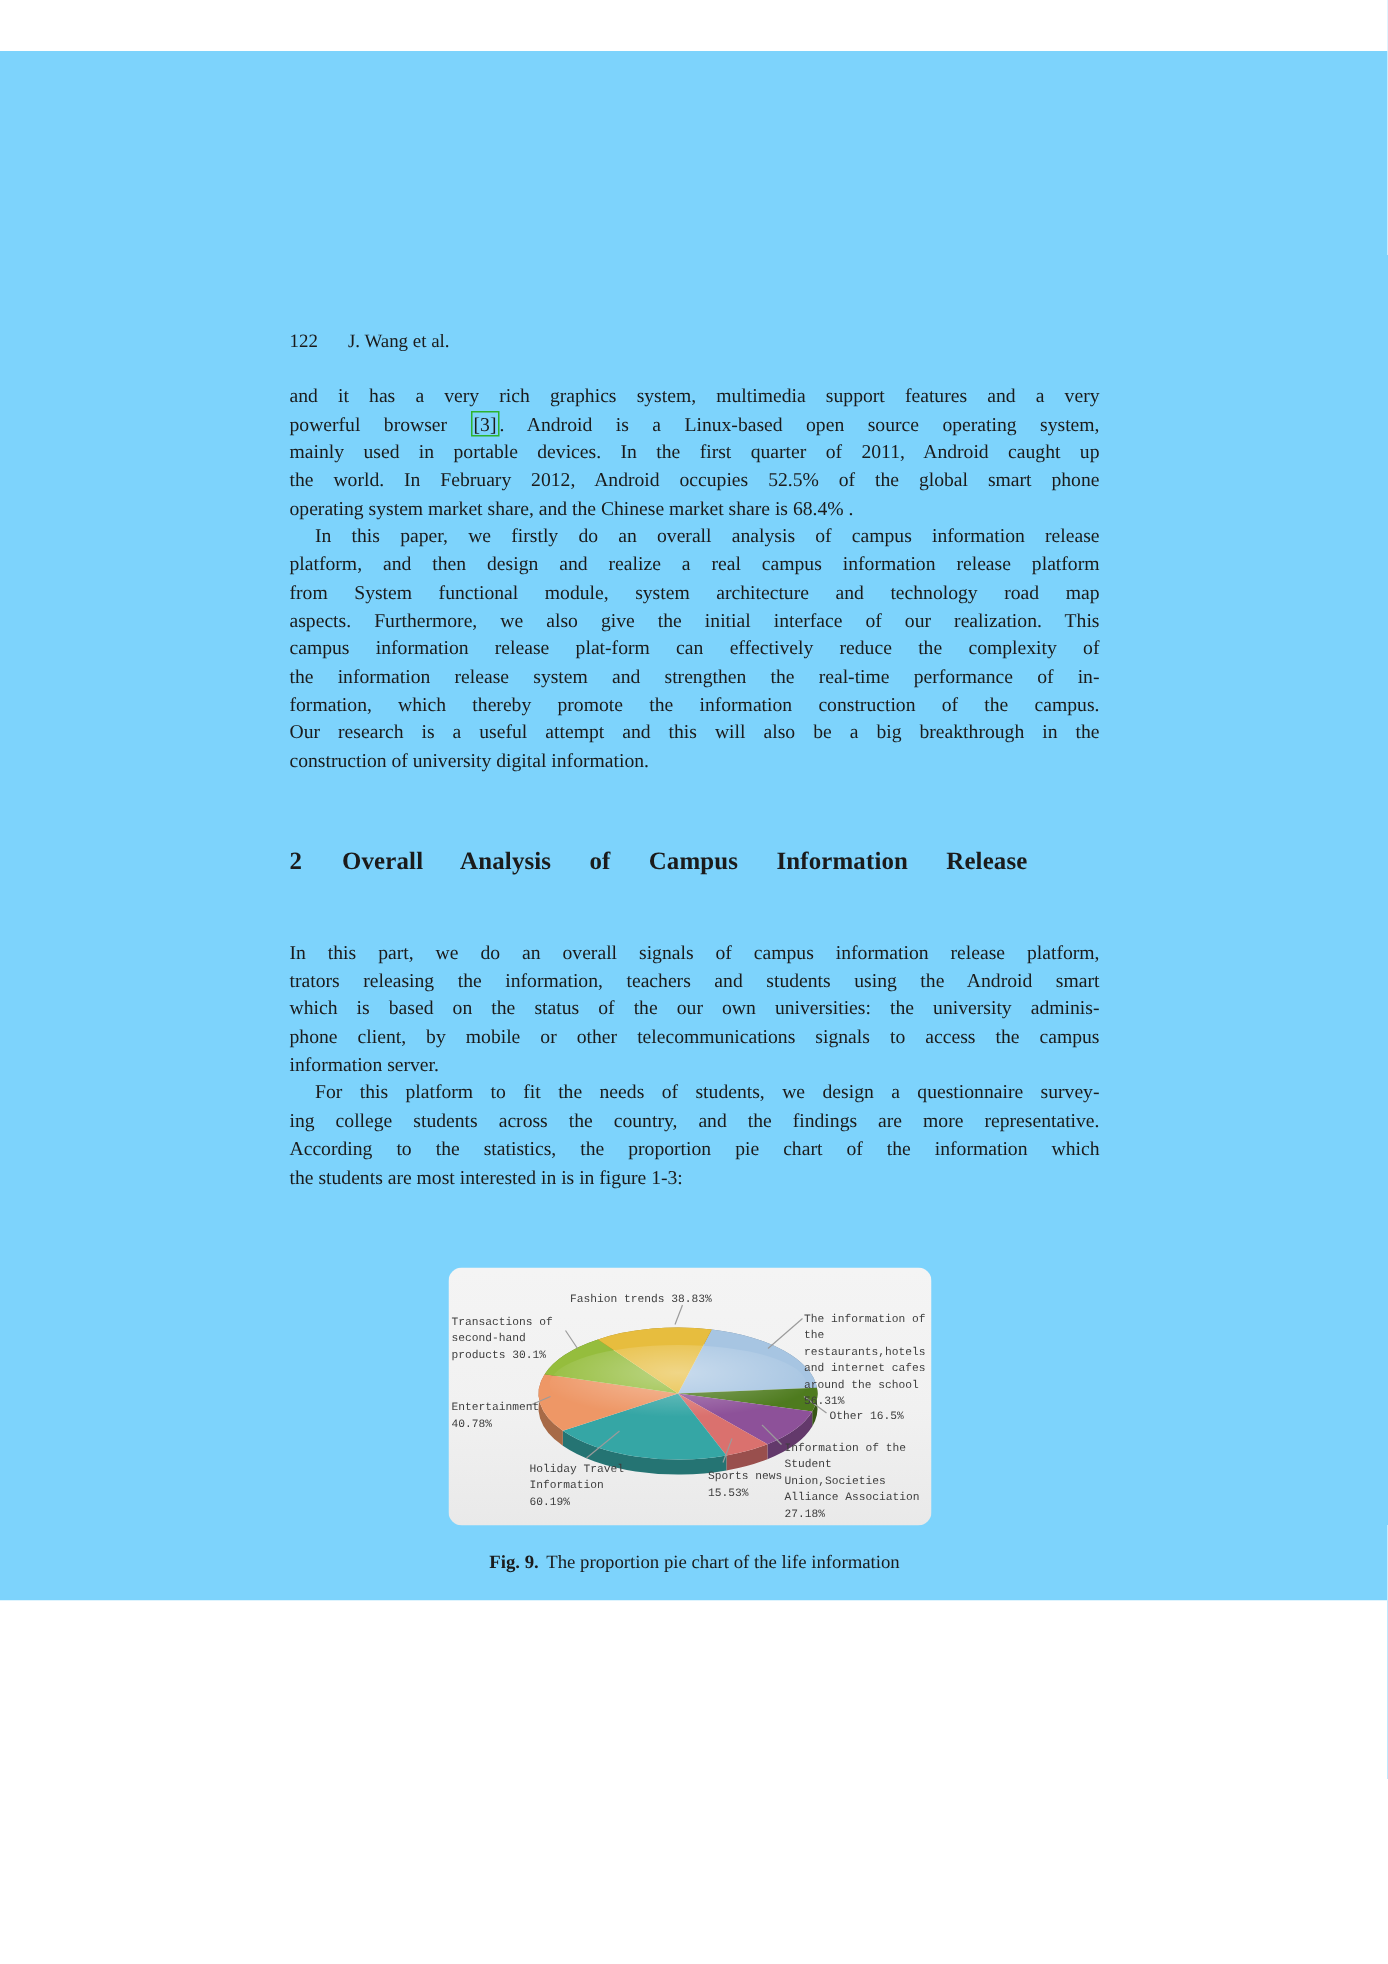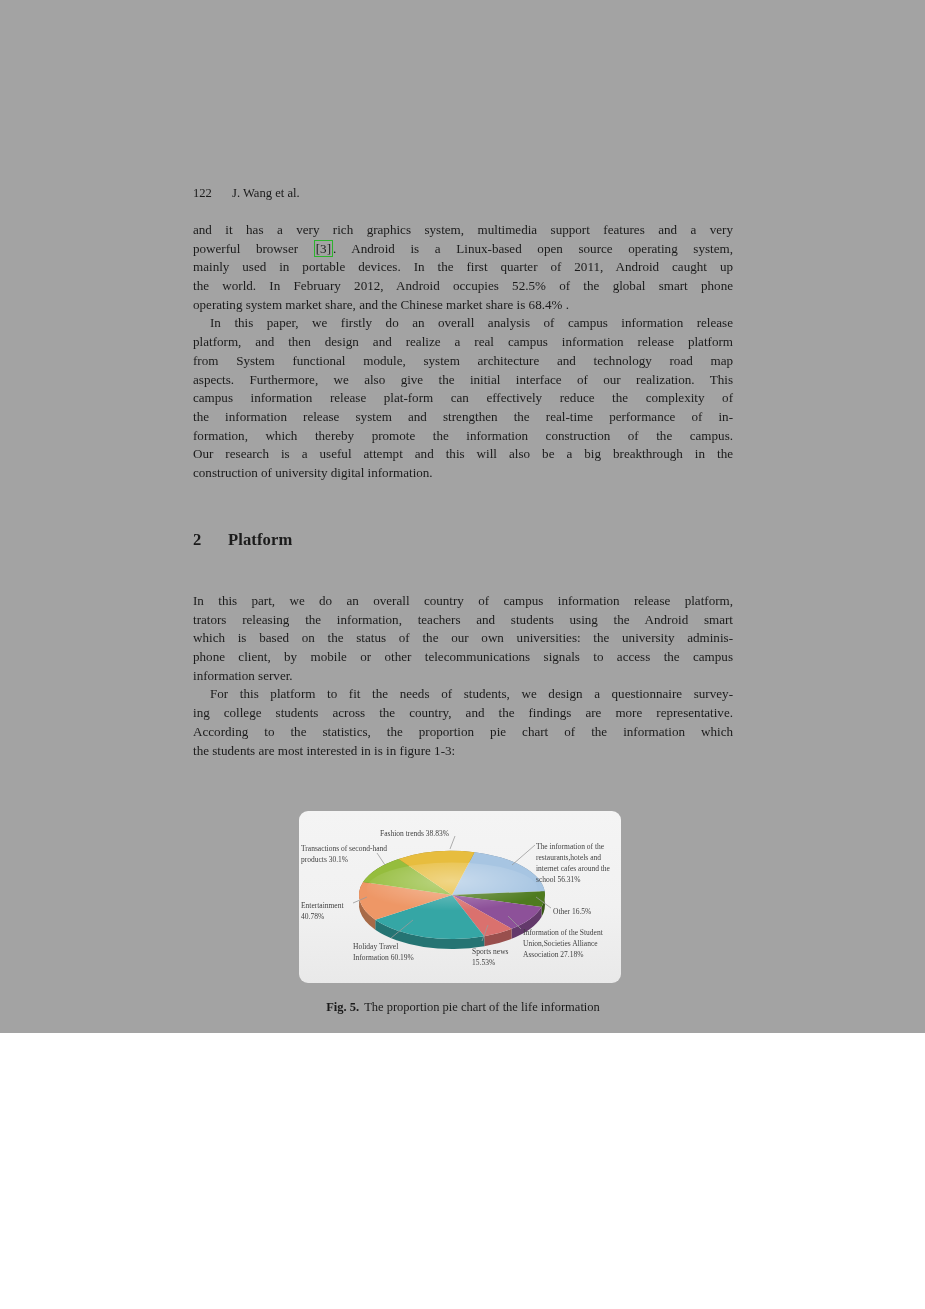--- a/index.html
+++ b/index.html
@@ -1,17 +1,17 @@
 <!DOCTYPE html>
 <html><head>
 <meta charset="utf-8">
 <style>
   html,body{margin:0;padding:0;background:#ffffff;}
-  .page{position:relative;width:925px;height:1033px;background:#a3a3a3;overflow:hidden;
-        font-family:"Liberation Serif","DejaVu Serif",serif;color:#1b1b1b;}
+  .page{position:relative;width:925px;height:1033px;background:#7dd3fc;overflow:hidden;
+        font-family:"Liberation Serif","DejaVu Serif",serif;color:#1b1b1b;margin-top:34px;}
 
   
   .running-head{position:absolute;left:193px;top:186px;width:540px;font-size:12.6px;}
   .running-head .pn{display:inline-block;width:39px;}
 
   
   .body-block{position:absolute;left:193px;width:540px;font-size:13.1px;}
   .tline{height:18.7px;line-height:18.7px;text-align:justify;text-align-last:justify;white-space:normal;}
   .tline.last{text-align-last:auto;}
   .tline.ind{text-indent:17px;}
@@ -22,21 +22,21 @@
                    font-size:16.6px;font-weight:bold;letter-spacing:0.1px;}
   .sec-num{position:absolute;left:0;top:0;line-height:23px;}
   .sec-title{margin-left:35px;width:457px;}
   .sec-line{height:23px;line-height:23px;}
   .sec-line.j{text-align:justify;text-align-last:justify;}
 
   
   #chart{position:absolute;left:299px;top:811px;width:322px;height:172px;}
   #pie-svg{position:absolute;left:0;top:0;display:block;}
   #chart-labels{position:absolute;left:0;top:0;width:322px;height:172px;}
-  .pie-label{position:absolute;font-family:Liberation Serif, serif;
+  .pie-label{position:absolute;font-family:Liberation Mono, monospace;
              font-size:7.5px;line-height:11px;color:#3e3e3e;}
 
   
   .caption{position:absolute;left:193px;top:1000px;width:540px;text-align:center;font-size:12.5px;}
   .cap-label{font-weight:bold;padding-right:5px;}
 </style>
 </head>
 <body>
 
 <div class="page">
@@ -58,26 +58,26 @@
       <div class="tline">campus information release plat-form can effectively reduce the complexity of</div>
       <div class="tline">the information release system and strengthen the real-time performance of in-</div>
       <div class="tline">formation, which thereby promote the information construction of the campus.</div>
       <div class="tline">Our research is a useful attempt and this will also be a big breakthrough in the</div>
       <div class="tline last">construction of university digital information.</div>
     </div>
 
   <div class="section-heading">
     <span class="sec-num">2</span>
     <div class="sec-title">
-      <div class="sec-line">Platform</div>
+      <div class="sec-line j">Overall Analysis of Campus Information Release</div>
     </div>
   </div>
 
   <div class="body-block" style="top:592px">
-      <div class="tline">In this part, we do an overall country of campus information release platform,</div>
+      <div class="tline">In this part, we do an overall signals of campus information release platform,</div>
       <div class="tline">trators releasing the information, teachers and students using the Android smart</div>
       <div class="tline">which is based on the status of the our own universities: the university adminis-</div>
       <div class="tline">phone client, by mobile or other telecommunications signals to access the campus</div>
       <div class="tline last">information server.</div>
       <div class="tline ind">For this platform to fit the needs of students, we design a questionnaire survey-</div>
       <div class="tline">ing college students across the country, and the findings are more representative.</div>
       <div class="tline">According to the statistics, the proportion pie chart of the information which</div>
       <div class="tline last">the students are most interested in is in figure 1-3:</div>
     </div>
 
@@ -127,21 +127,21 @@
         <div class="pie-label" style="left: 224px; top: 116px; width: 99px;">Information of the Student Union,Societies Alliance Association 27.18%</div>
         <div class="pie-label" style="left: 173px; top: 135px; width: 52px;">Sports news 15.53%</div>
         <div class="pie-label" style="left: 54px; top: 130px; width: 76px;">Holiday Travel Information 60.19%</div>
         <div class="pie-label" style="left: 2px; top: 89px; width: 60px;">Entertainment 40.78%</div>
         <div class="pie-label" style="left: 2px; top: 32px; width: 86px;">Transactions of second-hand products 30.1%</div>
         <div class="pie-label" style="left: 81px; top: 17px; width: 130px;">Fashion trends 38.83%</div>
       </div>
   </div>
 
   <div class="caption">
-    <span class="cap-label">Fig. 5.</span><span>The proportion pie chart of the life information</span>
+    <span class="cap-label">Fig. 9.</span><span>The proportion pie chart of the life information</span>
   </div>
 
   <div class="body-block" style="top:1042px">
       <div class="tline ind">The respect of the study and work are shown in figure 2 and figure 3</div>
       <div class="tline last">respectively:</div>
     </div>
 
 </div>
 
 </body></html>

